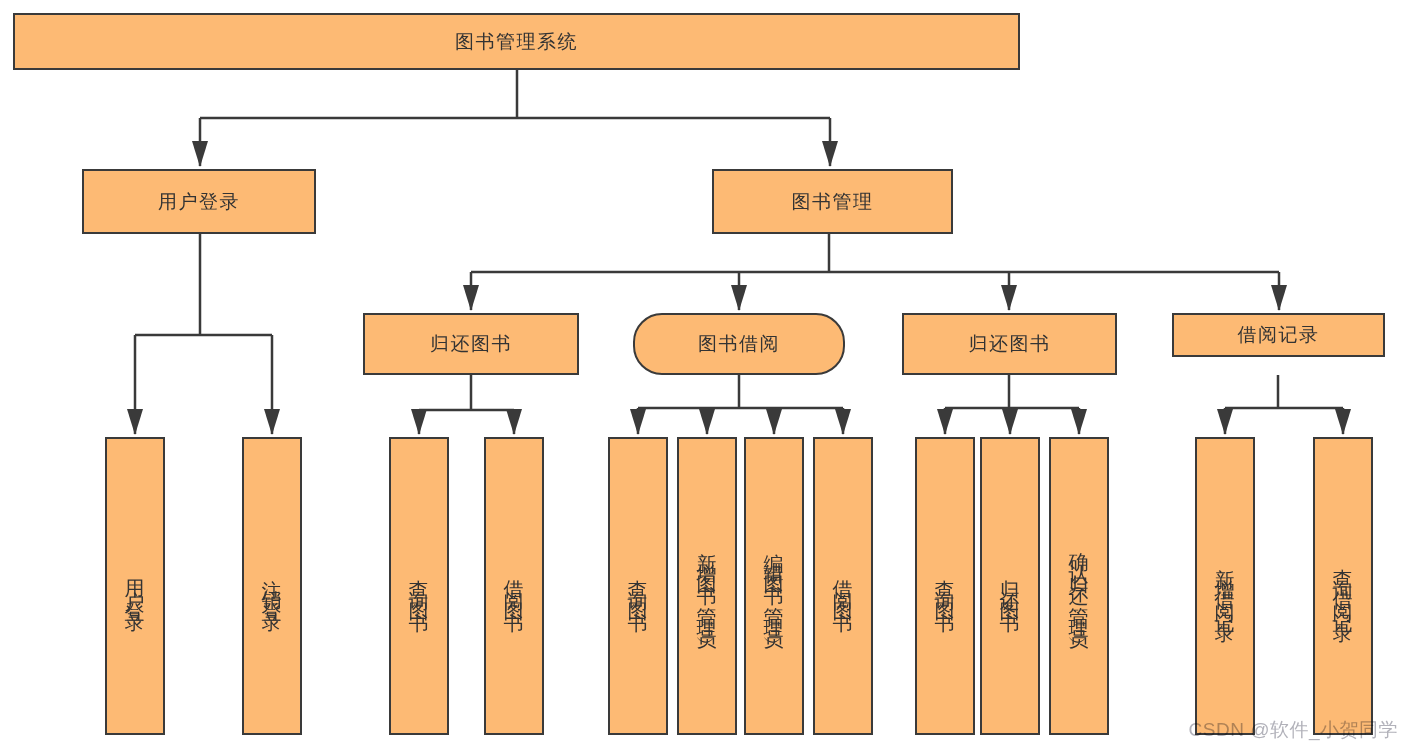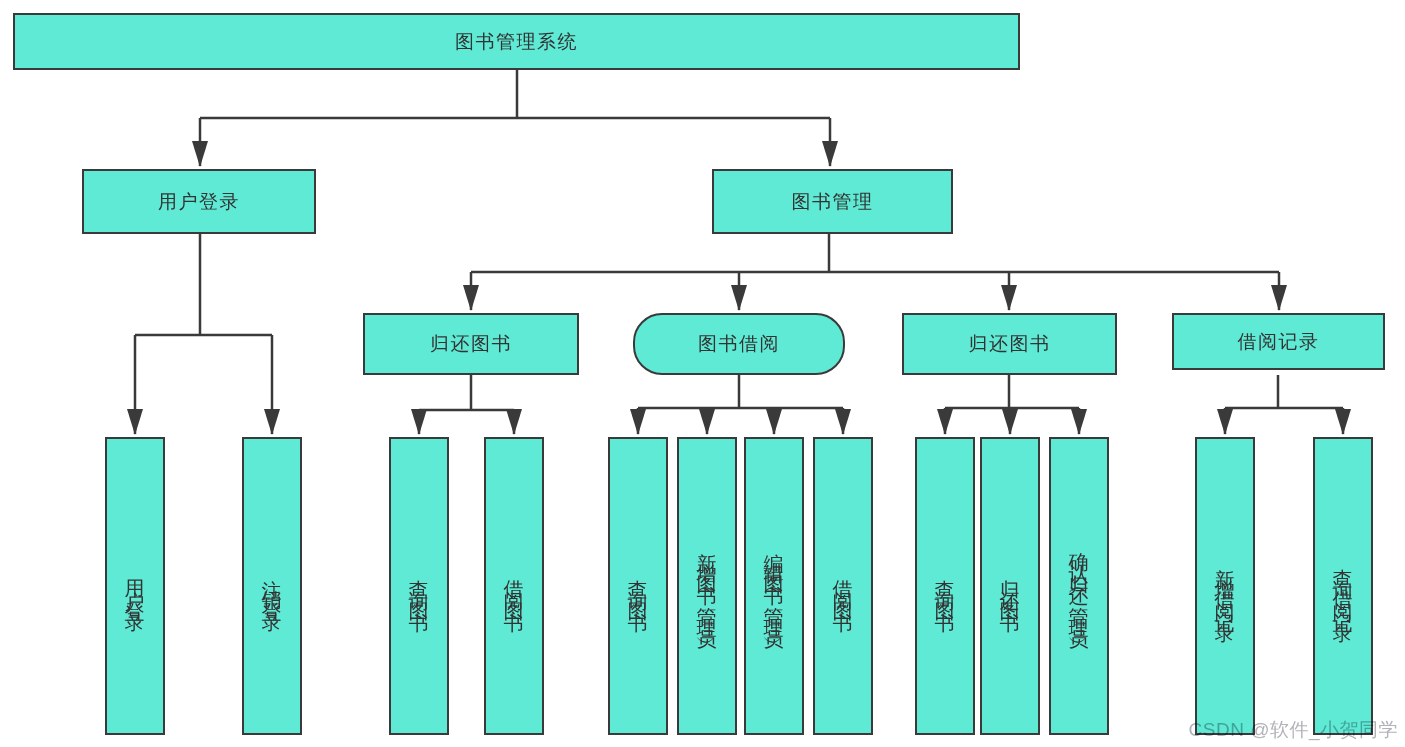--- a/index.html
+++ b/index.html
@@ -20,21 +20,21 @@
     left: 0;
     top: 0;
     width: 1405px;
     height: 747px;
     pointer-events: none;
   }
   .node {
     position: absolute;
     box-sizing: border-box;
     border: 2.5px solid #3a3a3a;
-    background: #5eead4;
+    background: #fdba74;
     display: flex;
     align-items: center;
     justify-content: center;
     color: #333333;
   }
   .h-node {
     font-size: 19px;
     letter-spacing: 1.5px;
     white-space: nowrap;
   }
@@ -119,21 +119,21 @@
 
   <div class="node h-node" style="left:363px; top:313px; width:216px; height:62px;">
     <span>归还图书</span>
   </div>
   <div class="node h-node" style="left:633px; top:313px; width:212px; height:62px;border-radius:29px;">
     <span>图书借阅</span>
   </div>
   <div class="node h-node" style="left:902px; top:313px; width:215px; height:62px;">
     <span>归还图书</span>
   </div>
-  <div class="node h-node" style="left:1172px; top:313px; width:213px; height:57px;">
+  <div class="node h-node" style="left:1172px; top:313px; width:213px; height:44px;">
     <span>借阅记录</span>
   </div>
 
   <div class="node v-node" style="left:105px; top:437px; width:60px; height:298px;">
     <span class="v-text">用户登录</span>
   </div>
   <div class="node v-node" style="left:242px; top:437px; width:60px; height:298px;">
     <span class="v-text">注销登录</span>
   </div>
 

